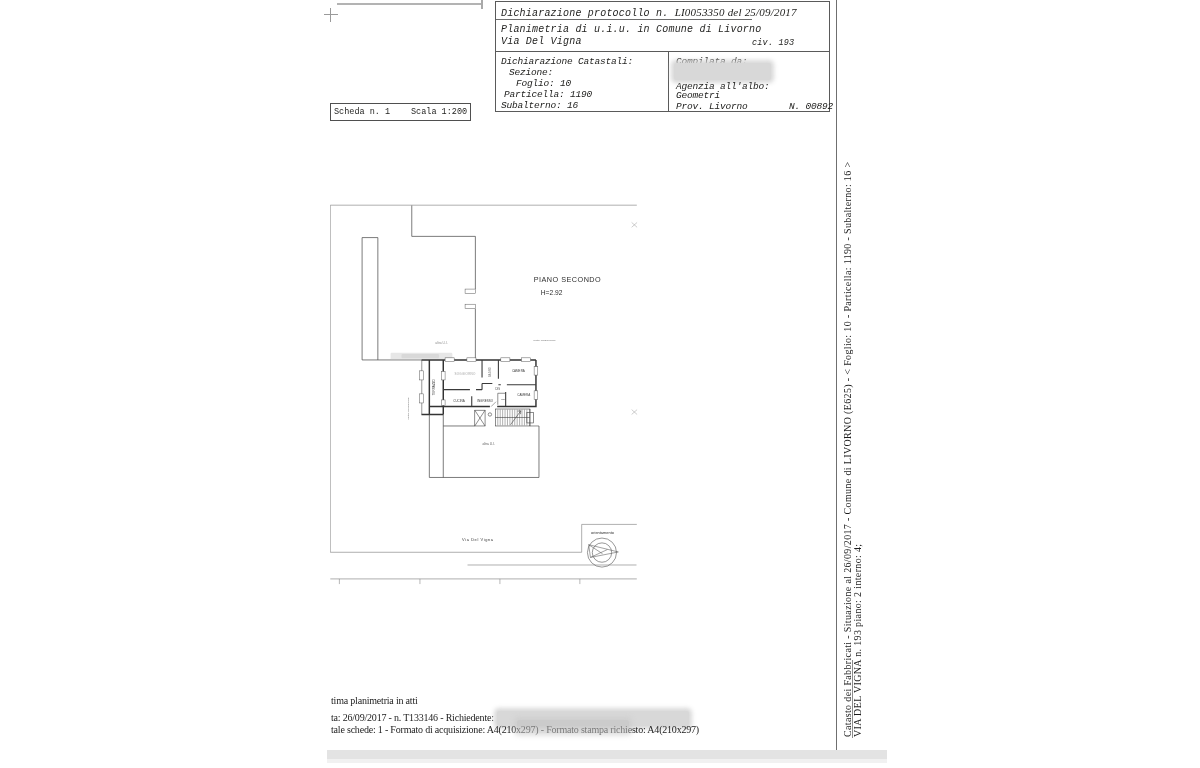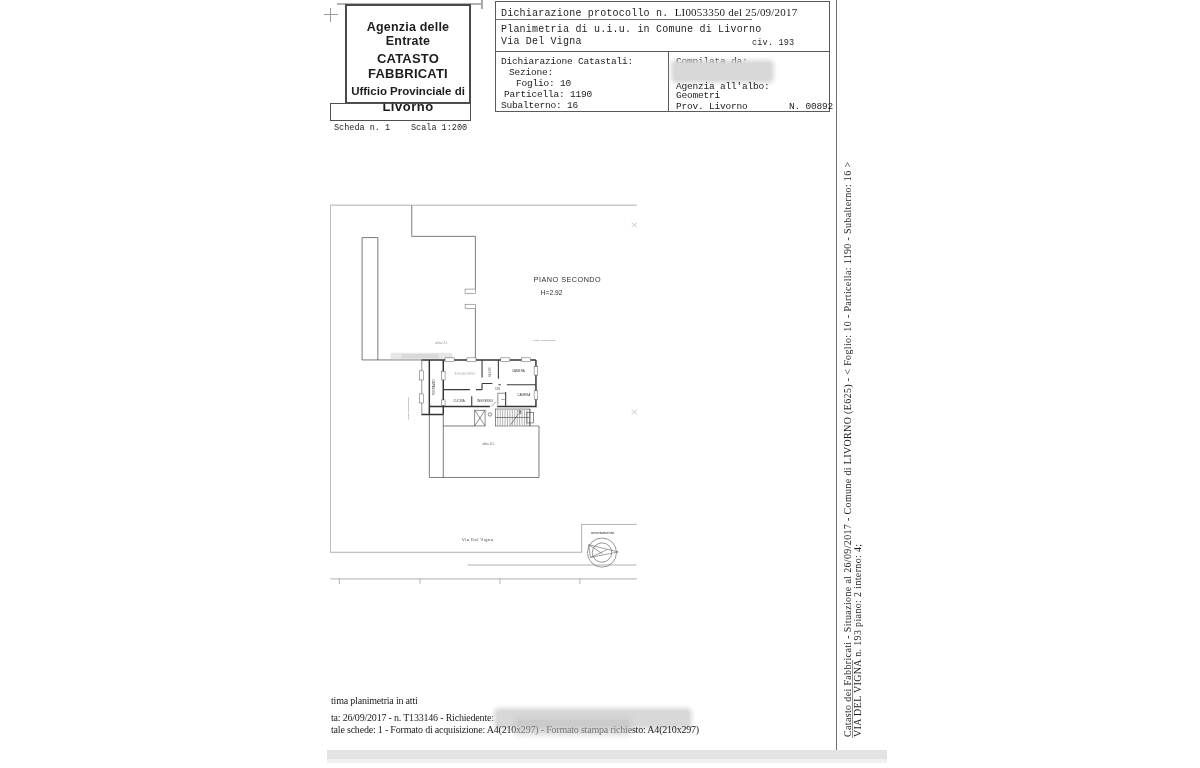--- a/index.html
+++ b/index.html
@@ -7,23 +7,23 @@
          font-family:"Liberation Sans",sans-serif;color:#1d1d1b;}
   .abs{position:absolute;}
   
   .logo-box{left:345px;top:4px;width:122px;height:96px;border:2px solid #4a4a4a;text-align:center;}
   .logo-l1{margin-top:14px;font-size:12.5px;font-weight:bold;letter-spacing:.2px;}
   .logo-l2{margin-top:3px;font-size:13px;font-weight:bold;letter-spacing:.2px;}
   .logo-l3{margin-top:4px;font-size:11.5px;font-weight:bold;}
   .logo-l4{margin-top:2px;font-size:13px;font-weight:bold;letter-spacing:.5px;}
   .scheda-box{left:330px;top:103px;width:139px;height:16px;border:1px solid #4f4f4f;
               font-family:"Liberation Mono",monospace;font-size:8.5px;}
-  .scheda-box span{position:absolute;top:3px;white-space:nowrap;margin-top:16px;}
+  .scheda-box span{position:absolute;top:3px;white-space:nowrap;}
   .decl-box{left:495px;top:1px;width:333px;height:109px;border:1px solid #5a5a5a;
-            font-family:"Liberation Mono",monospace;font-size:10px;}
+            font-family:"Liberation Mono",monospace;font-size:10px;font-style:italic;}
   .decl-row{position:absolute;left:5px;white-space:nowrap;letter-spacing:.2px;}
   .serifv{font-family:"Liberation Serif",serif;font-size:11px;letter-spacing:.2px;}
   .decl-underline{position:absolute;left:0;top:17px;width:256px;height:0;border-top:1px solid #6d6d6d;}
   .decl-div-h{position:absolute;left:0;top:49px;width:333px;height:0;border-top:1px solid #5a5a5a;}
   .decl-div-v{position:absolute;left:172px;top:49px;width:0;height:60px;border-left:1px solid #5a5a5a;}
   .id-line{position:absolute;white-space:nowrap;letter-spacing:-.2px;font-size:9.5px;}
   .redact{background:#d8d8d8;box-shadow:0 0 4px 3px rgba(210,210,210,.85);border-radius:2px;}
   
   .topline{left:337px;top:3px;width:146px;height:2px;background:#b3b3b3;}
   .toptick{left:481px;top:0px;width:2px;height:9px;background:#a9a9a9;}
@@ -44,26 +44,20 @@
 </head>
 <body>
 
 <div class="stage">
 
   <div class="abs topline"></div>
   <div class="abs toptick"></div>
   <div class="abs crossh"></div>
   <div class="abs crossv"></div>
 
-  <div class="abs logo-box">
-    <div class="logo-l1">Agenzia delle Entrate</div>
-    <div class="logo-l2">CATASTO FABBRICATI</div>
-    <div class="logo-l3">Ufficio Provinciale di</div>
-    <div class="logo-l4">Livorno</div>
-  </div>
 
   <div class="abs scheda-box">
     <span style="left:3px">Scheda n. 1</span>
     <span style="left:80px">Scala 1:200</span>
   </div>
 
   <div class="abs decl-box">
     <div class="decl-row" style="top:4px">
       <span>Dichiarazione protocollo n.</span>
       <span class="serifv">LI0053350 del 25/09/2017</span>

